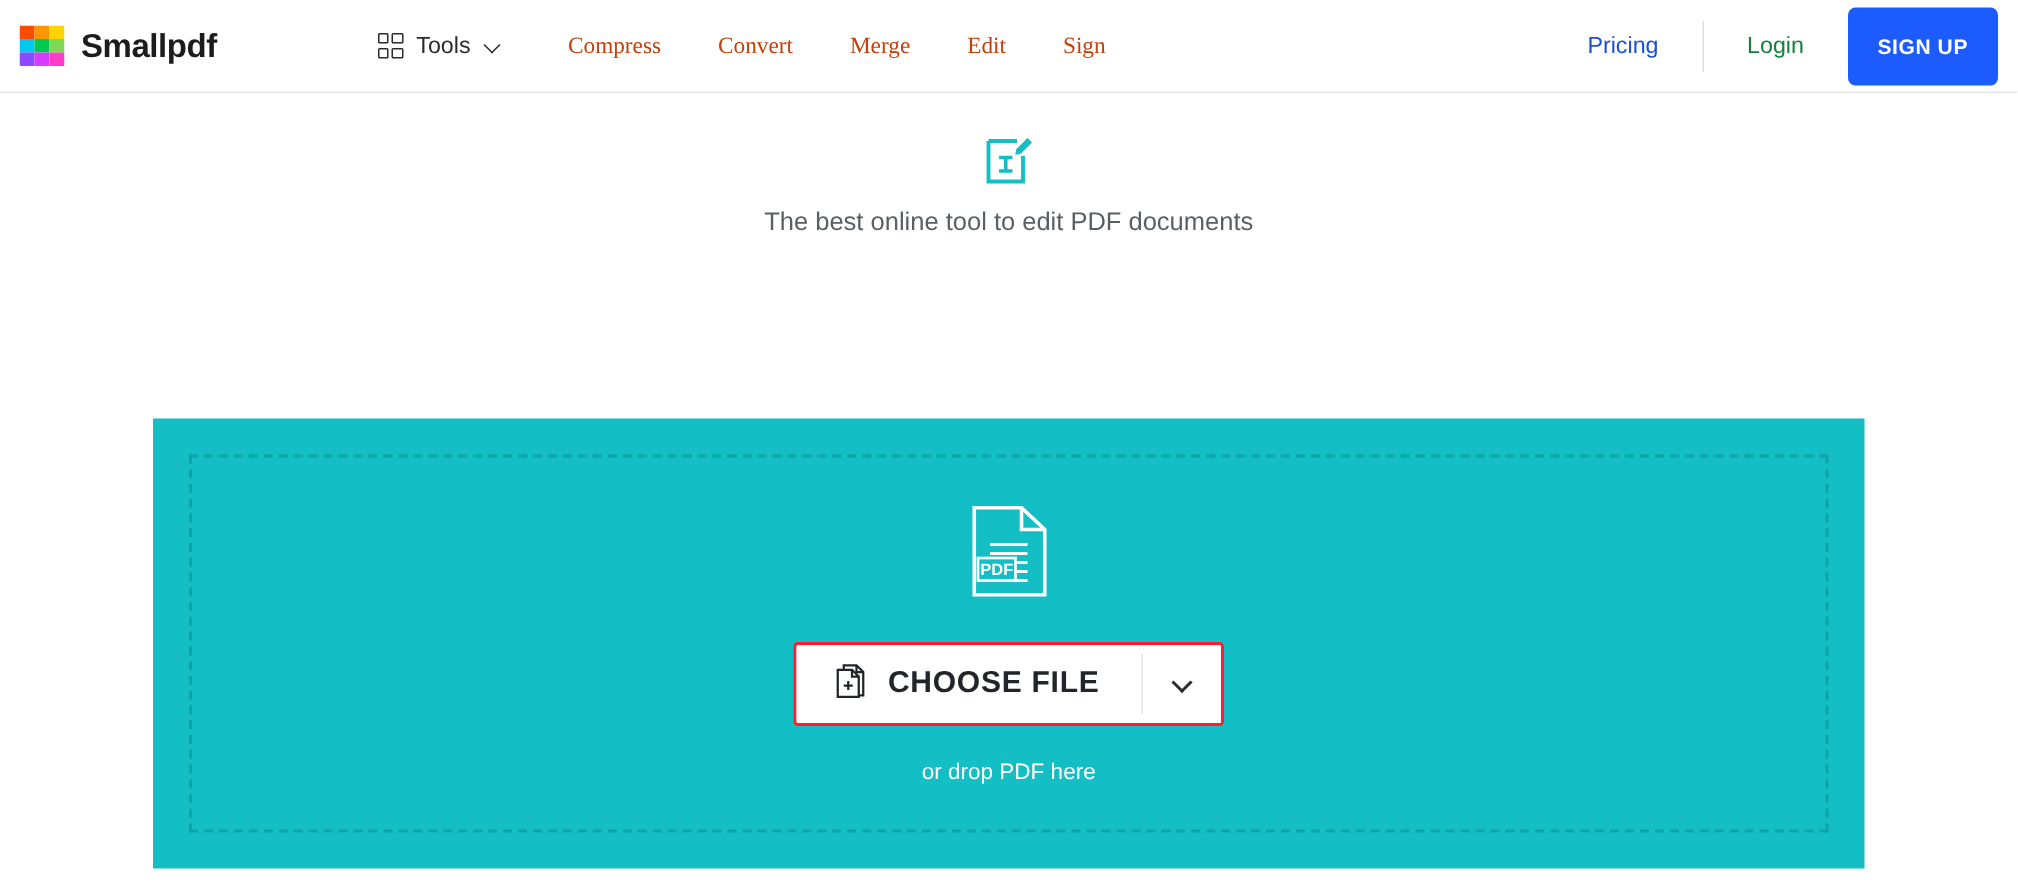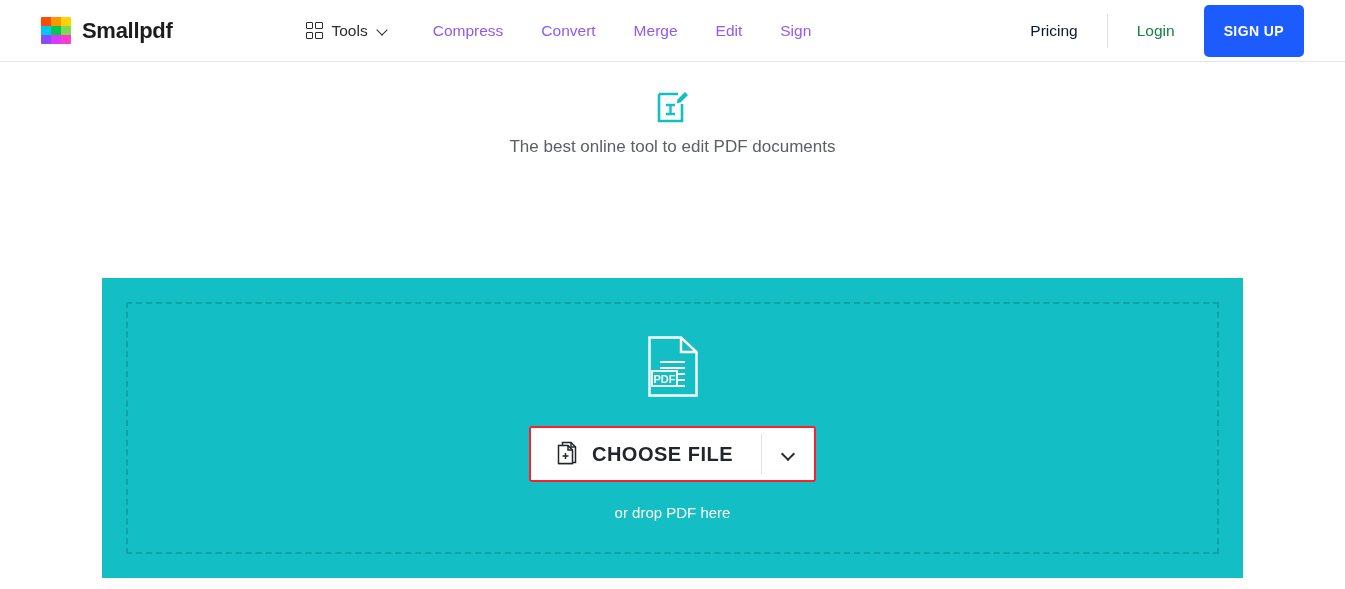--- a/index.html
+++ b/index.html
@@ -12,24 +12,23 @@
     -webkit-font-smoothing: antialiased;
   }
 
   
   .header {
     height: 62px;
     width: 100%;
     border-bottom: 1px solid #e3e6e8;
     display: flex;
     align-items: center;
-    padding: 0 41px;
+    padding: 0 13px;
     background: #fff;
     position: relative;
-    gap: 26px;
   }
   .brand {
     display: flex;
     align-items: center;
     gap: 11px;
     cursor: pointer;
   }
   .logo-grid {
     width: 30px;
     height: 27px;
@@ -85,37 +84,38 @@
     content: "";
     position: absolute;
     left: 0; top: 1px;
     width: 7px; height: 7px;
     border-right: 1.5px solid #2b2b2b;
     border-bottom: 1.5px solid #2b2b2b;
     transform: rotate(45deg);
   }
   .nav-link {
     font-size: 15.5px;
-    color: #8b5cf6;
+    color: #c2410c;
     padding: 6px 0;
     margin-right: 38px;
     cursor: pointer;
     text-decoration: none;
     white-space: nowrap;
+    font-family: Liberation Serif, serif;
   }
   .nav-link:last-child { margin-right: 0; }
 
   .nav-right {
     margin-left: auto;
     display: flex;
     align-items: center;
   }
   .nav-pricing {
     font-size: 15.5px;
-    color: #0f172a;
+    color: #1d4ed8;
     cursor: pointer;
     padding: 6px 0;
   }
   .v-divider {
     width: 1px;
     height: 34px;
     background: #dcdfe2;
     margin: 0 29px;
   }
   .nav-login {

